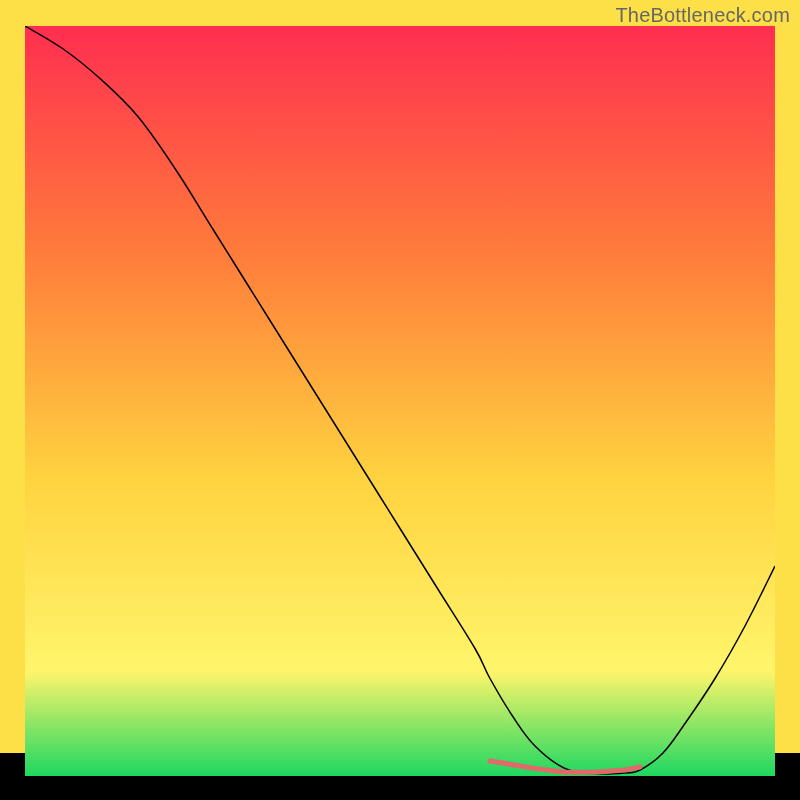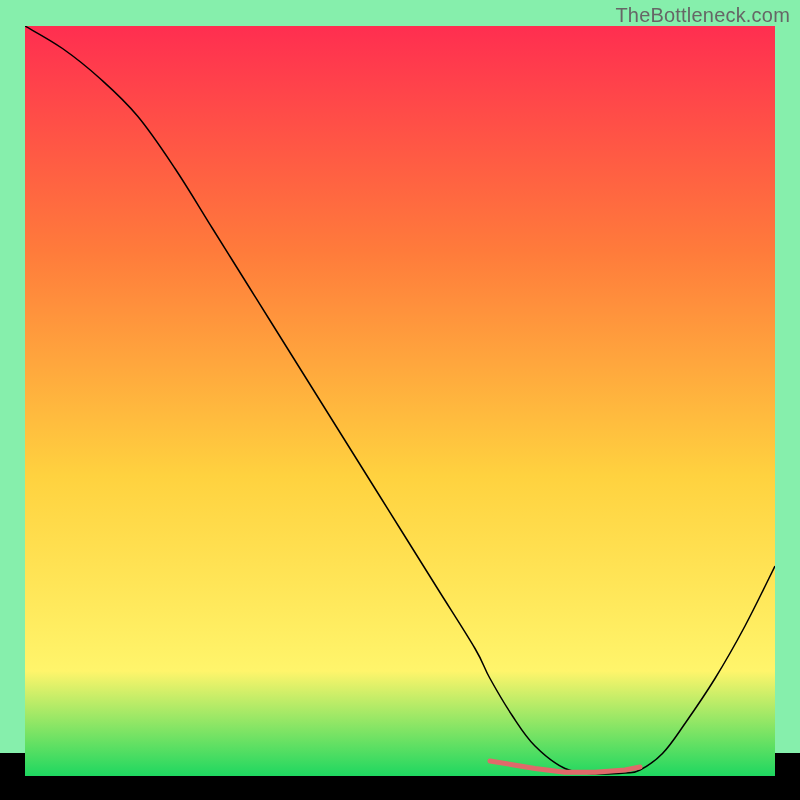--- a/index.html
+++ b/index.html
@@ -8,21 +8,21 @@
     width: 800px;
     height: 800px;
     background: #000;
     font-family: Arial, Helvetica, sans-serif;
     overflow: hidden;
   }
   .frame {
     position: relative;
     width: 800px;
     height: 753px;
-    background: #86efac;
+    background: #fde047;
   }
   .watermark {
     position: absolute;
     top: 4px;
     right: 10px;
     color: #666;
     font-size: 20px;
     font-weight: 500;
     letter-spacing: 0.2px;
     z-index: 20;

